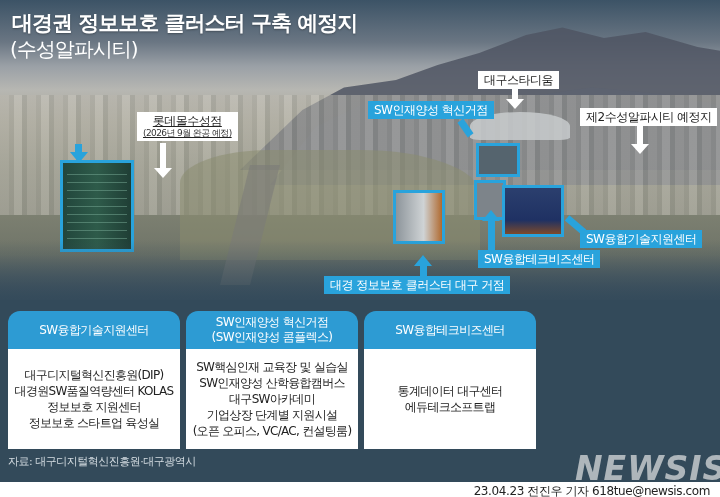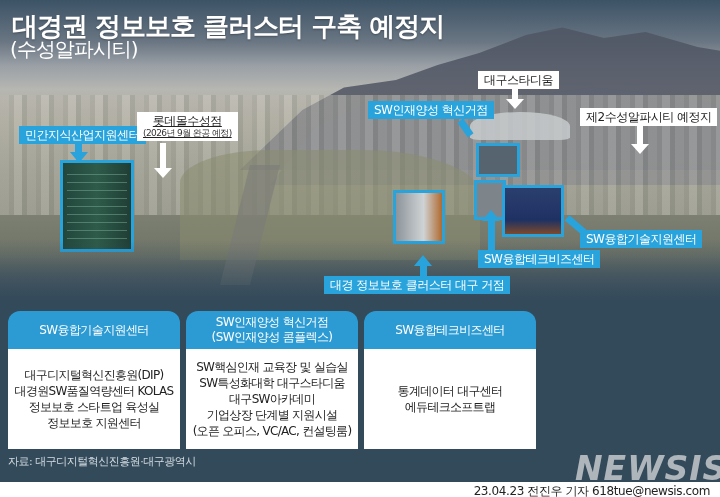--- a/index.html
+++ b/index.html
@@ -37,21 +37,21 @@
   .lbl-white { background: #ffffff; color: #222222; padding: 2px 6px; text-align: center; }
   .lbl-sub { display: block; font-size: 9px; color: #333333; letter-spacing: -0.6px; }
 
   .arrow-down { position: absolute; width: 0; height: 0; border-left: 9px solid transparent; border-right: 9px solid transparent; border-top: 10px solid #ffffff; }
   .arrow-stem-w { position: absolute; width: 6px; background: #ffffff; }
   .arrow-stem-b { position: absolute; width: 7px; background: #29a3dc; }
   .arrow-up-b { position: absolute; width: 0; height: 0; border-left: 9px solid transparent; border-right: 9px solid transparent; border-bottom: 11px solid #29a3dc; }
   .arrow-down-b { position: absolute; width: 0; height: 0; border-left: 9px solid transparent; border-right: 9px solid transparent; border-top: 11px solid #29a3dc; }
 
   
-  .title { position: absolute; left: 12px; top: 9px; color: #ffffff; font-size: 26px; font-weight: bold; letter-spacing: -1px; text-shadow: 0 1px 2px rgba(0,0,0,.3); }
+  .title { position: absolute; left: 12px; top: 9px; color: #ffffff; font-size: 21px; font-weight: bold; letter-spacing: -1px; text-shadow: 0 1px 2px rgba(0,0,0,.3); }
   .subtitle { position: absolute; left: 10px; top: 36px; color: #ffffff; font-size: 20px; letter-spacing: -1px; }
 
   
   .cards { position: absolute; left: 8px; top: 311px; width: 704px; display: flex; gap: 6px; }
   .card { width: 172px; height: 138px; display: flex; flex-direction: column; }
   .card-head { height: 38px; background: #2d9bd3; color: #ffffff; border-radius: 12px 12px 0 0; display: flex; flex-direction: column; align-items: center; justify-content: center; font-size: 12px; line-height: 1.25; letter-spacing: -0.6px; text-align: center; }
   .card-body { flex: 1; background: #ffffff; display: flex; flex-direction: column; align-items: center; justify-content: center; color: #222222; font-size: 12px; line-height: 1.35; letter-spacing: -0.7px; text-align: center; }
 
   
   .source { position: absolute; left: 8px; top: 454px; color: #d5dde2; font-size: 11px; letter-spacing: -0.5px; }
@@ -75,21 +75,20 @@
     <div class="bldg b-sw1"></div>
     <div class="bldg b-sw2"></div>
     <div class="bldg b-sw3"></div>
     <div class="bldg b-tech"></div>
 
     <div class="photo-fade"></div>
 
     <div class="title">대경권 정보보호 클러스터 구축 예정지</div>
     <div class="subtitle">(수성알파시티)</div>
 
-    <div class="lbl lbl-blue" style="left:19px; top:126px;">민간지식산업지원센터</div>
     <div class="arrow-stem-b" style="left:75px; top:144px; height:10px;"></div>
     <div class="arrow-down-b" style="left:70px; top:152px;"></div>
 
     <div class="lbl lbl-white" style="left:137px; top:112px;text-decoration:underline;">
       <span>롯데몰수성점</span>
       <span class="lbl-sub">(2026년 9월 완공 예정)</span>
     </div>
     <div class="arrow-stem-w" style="left:160px; top:143px; height:26px;"></div>
     <div class="arrow-down" style="left:154px; top:168px;"></div>
 
@@ -117,34 +116,34 @@
   </div>
 
   <div class="cards">
     <div class="card">
       <div class="card-head">
         <span>SW융합기술지원센터</span>
       </div>
       <div class="card-body">
         <span>대구디지털혁신진흥원(DIP)</span>
         <span>대경원SW품질역량센터 KOLAS</span>
+        <span>정보보호 지원센터</span>
         <span>정보보호 스타트업 육성실</span>
-        <span>정보보호 지원센터</span>
       </div>
     </div>
 
 
     <div class="card">
       <div class="card-head">
         <span>SW인재양성 혁신거점</span>
         <span>(SW인재양성 콤플렉스)</span>
       </div>
       <div class="card-body">
         <span>SW핵심인재 교육장 및 실습실</span>
-        <span>SW특성화대학 대구스타디움</span>
+        <span>SW인재양성 산학융합캠버스</span>
         <span>대구SW아카데미</span>
         <span>기업상장 단계별 지원시설</span>
         <span>(오픈 오피스, VC/AC, 컨설팅룸)</span>
       </div>
     </div>
 
     <div class="card">
       <div class="card-head">
         <span>SW융합테크비즈센터</span>
       </div>

